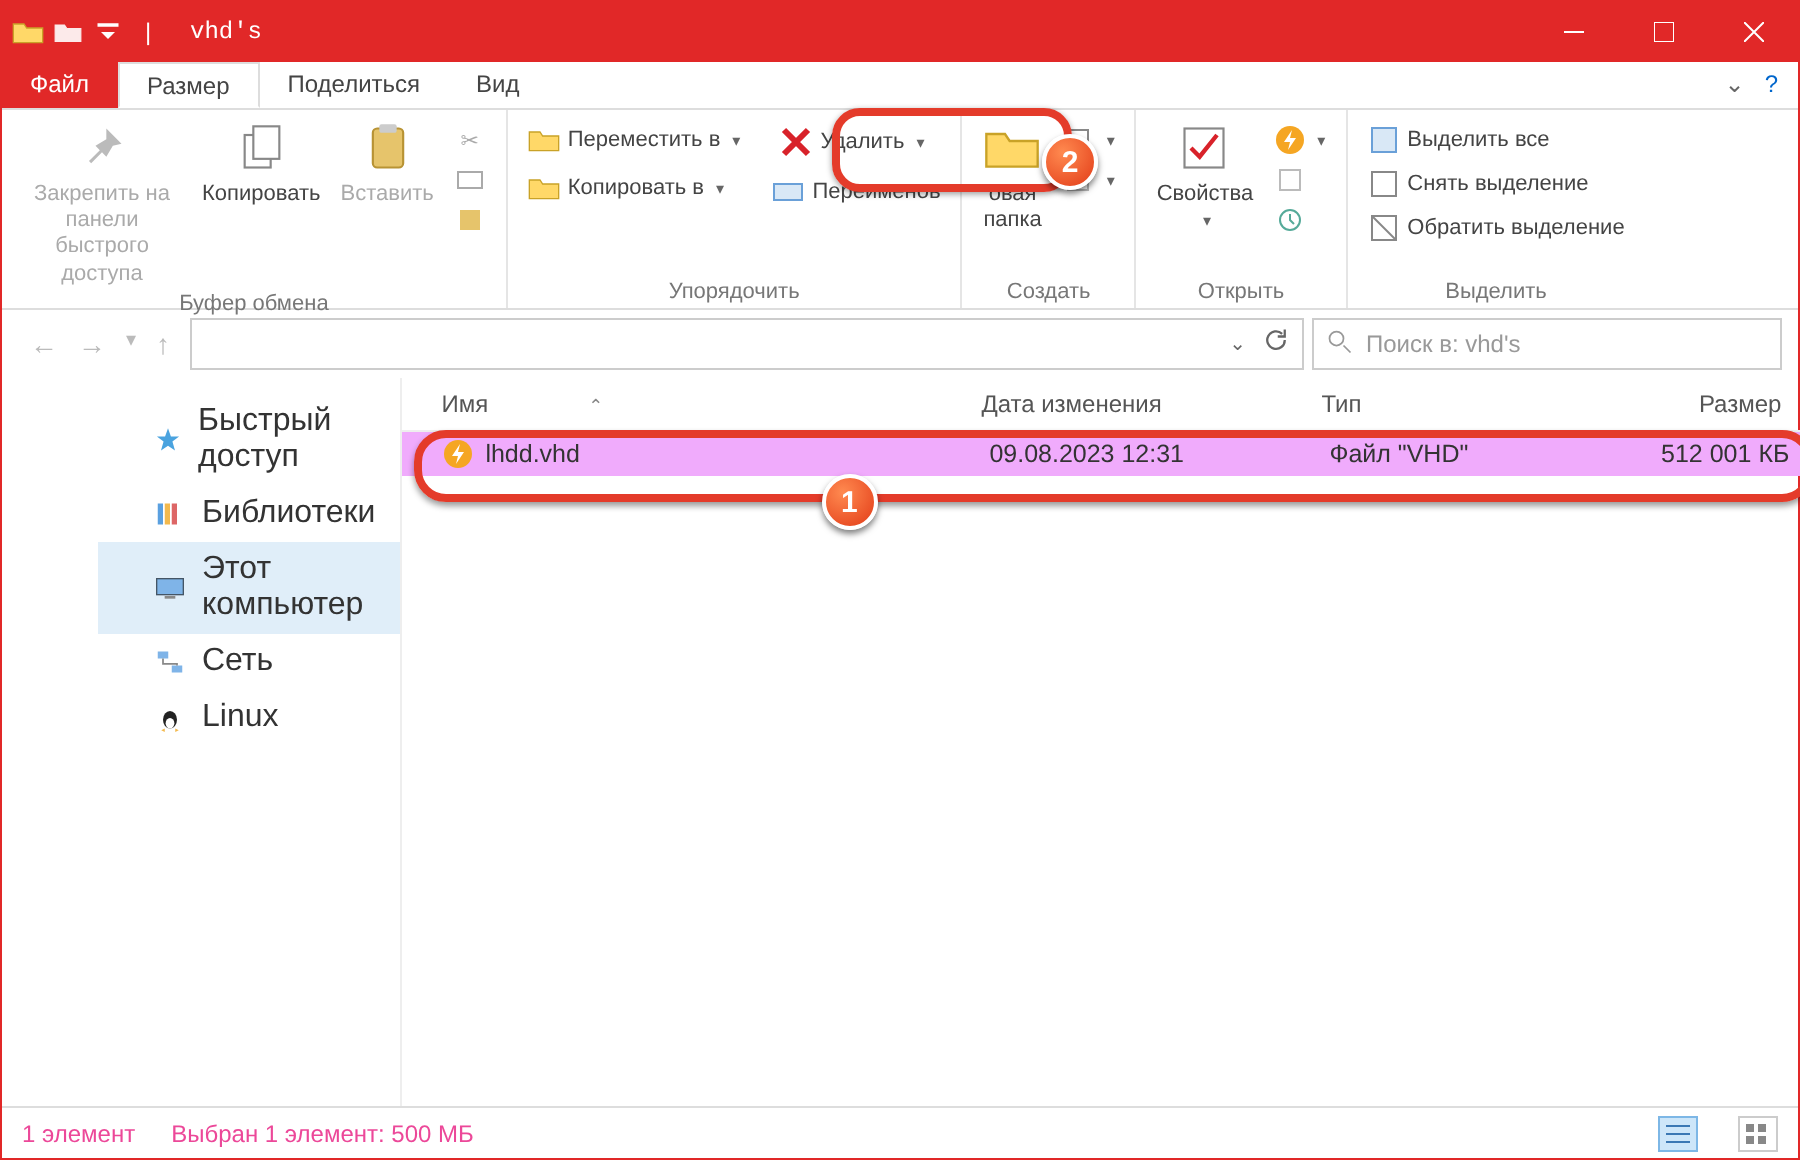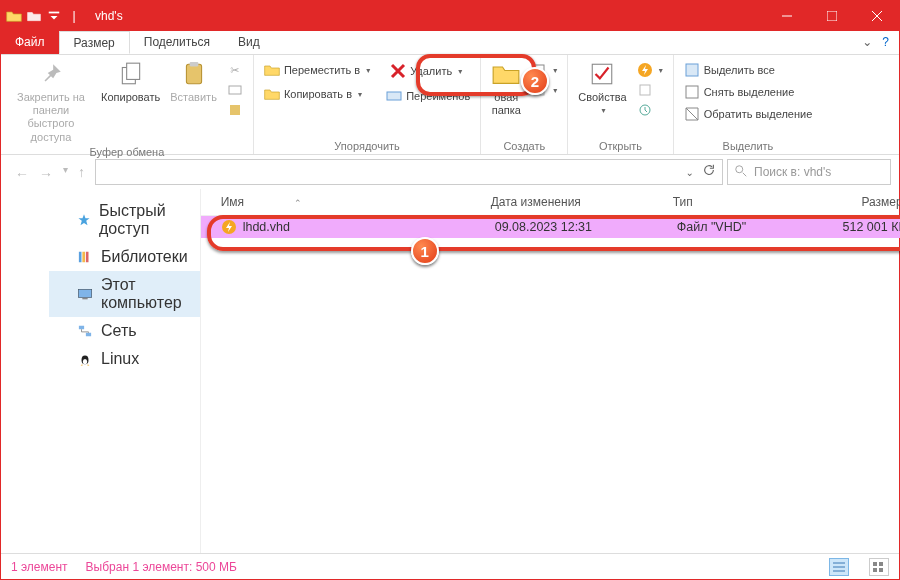--- a/index.html
+++ b/index.html
@@ -4,21 +4,21 @@
 <style>
 * { box-sizing: border-box; margin: 0; padding: 0; font-family: "Segoe UI", Tahoma, sans-serif; }
 body { background: #fff; }
 .window { width: 900px; height: 580px; border: 1px solid #e12828; display: flex; flex-direction: column; background: #fff; position: relative; }
 
 
 .titlebar { height: 30px; background: #e12828; display: flex; align-items: center; color: #fff; font-size: 12px; }
 .titlebar .tb-icons { display: flex; align-items: center; gap: 2px; padding: 0 4px; }
 .tb-icon { width: 18px; height: 18px; display: flex; align-items: center; justify-content: center; }
 .folder-ico { width: 16px; height: 14px; }
-.titlebar .title { padding-left: 8px; flex: 1; }
+.titlebar .title { padding-left: 8px; flex: 1; font-family: Liberation Mono, monospace; }
 .win-controls { display: flex; height: 100%; }
 .win-btn { width: 45px; display: flex; align-items: center; justify-content: center; color: #fff; }
 .win-btn svg { width: 10px; height: 10px; }
 .win-close { background: rgba(0,0,0,0); }
 
 
 .menu { height: 24px; display: flex; align-items: stretch; font-size: 12px; border-bottom: 1px solid #ddd; background: #fff; position: relative; }
 .menu-tab { padding: 4px 14px 0; color: #444; cursor: default; }
 .menu-tab.file { background: #e12828; color: #fff; }
 .menu-tab.active { border: 1px solid #ddd; border-bottom: 1px solid #fff; background: #fff; }
@@ -38,34 +38,34 @@
 .drop-caret { font-size: 8px; color: #666; margin-left: 2px; }
 
 
 .callout-delete { position: absolute; border: 4px solid #e43b2a; border-radius: 14px; box-shadow: 0 1px 3px rgba(0,0,0,.4); background: rgba(255,255,255,0); pointer-events: none; }
 
 
 .navrow { height: 34px; display: flex; align-items: center; gap: 4px; padding: 3px 8px; }
 .nav-arrows { display: flex; gap: 10px; color: #bbb; font-size: 14px; padding: 0 6px; }
 .addr { flex: 1; height: 26px; border: 1px solid #ccc; display: flex; align-items: center; justify-content: flex-end; padding: 0 6px; color: #777; }
 .addr-ctrls { display: flex; gap: 8px; align-items: center; }
-.search { width: 164px; height: 26px; border: 1px solid #ccc; display: flex; align-items: center; padding: 0 6px; color: #999; gap: 6px; font-size: 12px; }
+.search { width: 235px; height: 26px; border: 1px solid #ccc; display: flex; align-items: center; padding: 0 6px; color: #999; gap: 6px; font-size: 12px; }
 
 
 .body { flex: 1; display: flex; min-height: 0; }
 .sidebar { width: 210px; border-right: 1px solid #eee; padding-top: 8px; font-size: 16px; margin-left: 48px; }
 .side-item { display: flex; align-items: center; gap: 8px; padding: 5px 12px 5px 28px; color: #333; }
 .side-item.selected { background: #e0eef9; }
 .side-ic { width: 16px; height: 16px; display: flex; align-items: center; justify-content: center; }
 
 .main { flex: 1; display: flex; flex-direction: column; position: relative; }
 .cols { display: flex; font-size: 12px; color: #555; border-bottom: 1px solid #eee; padding: 6px 0 6px 20px; }
 .col-name { width: 270px; }
 .col-date { width: 170px; }
-.col-type { width: 140px; margin-left: 12px; }
+.col-type { width: 140px; }
 .col-size { width: 110px; text-align: right; padding-right: 20px; }
 .sort-caret { font-size: 9px; color: #888; margin-left: 50px; }
 
 .filerow { display: flex; align-items: center; font-size: 12.5px; color: #333; padding: 3px 0 3px 20px; background: #f0abfc; }
 .filerow .ic { width: 16px; height: 16px; margin-right: 6px; }
 .callout-row { position: absolute; border: 4px solid #e43b2a; border-radius: 16px; box-shadow: 0 2px 3px rgba(0,0,0,.4); pointer-events: none; }
 
 
 .badge { position: absolute; width: 28px; height: 28px; border-radius: 50%; background: radial-gradient(circle at 35% 30%, #ff8a50, #e23b17); border: 2px solid #fff; box-shadow: 0 2px 3px rgba(0,0,0,.5); display: flex; align-items: center; justify-content: center; color: #fff; font-weight: bold; font-size: 15px; }
 

